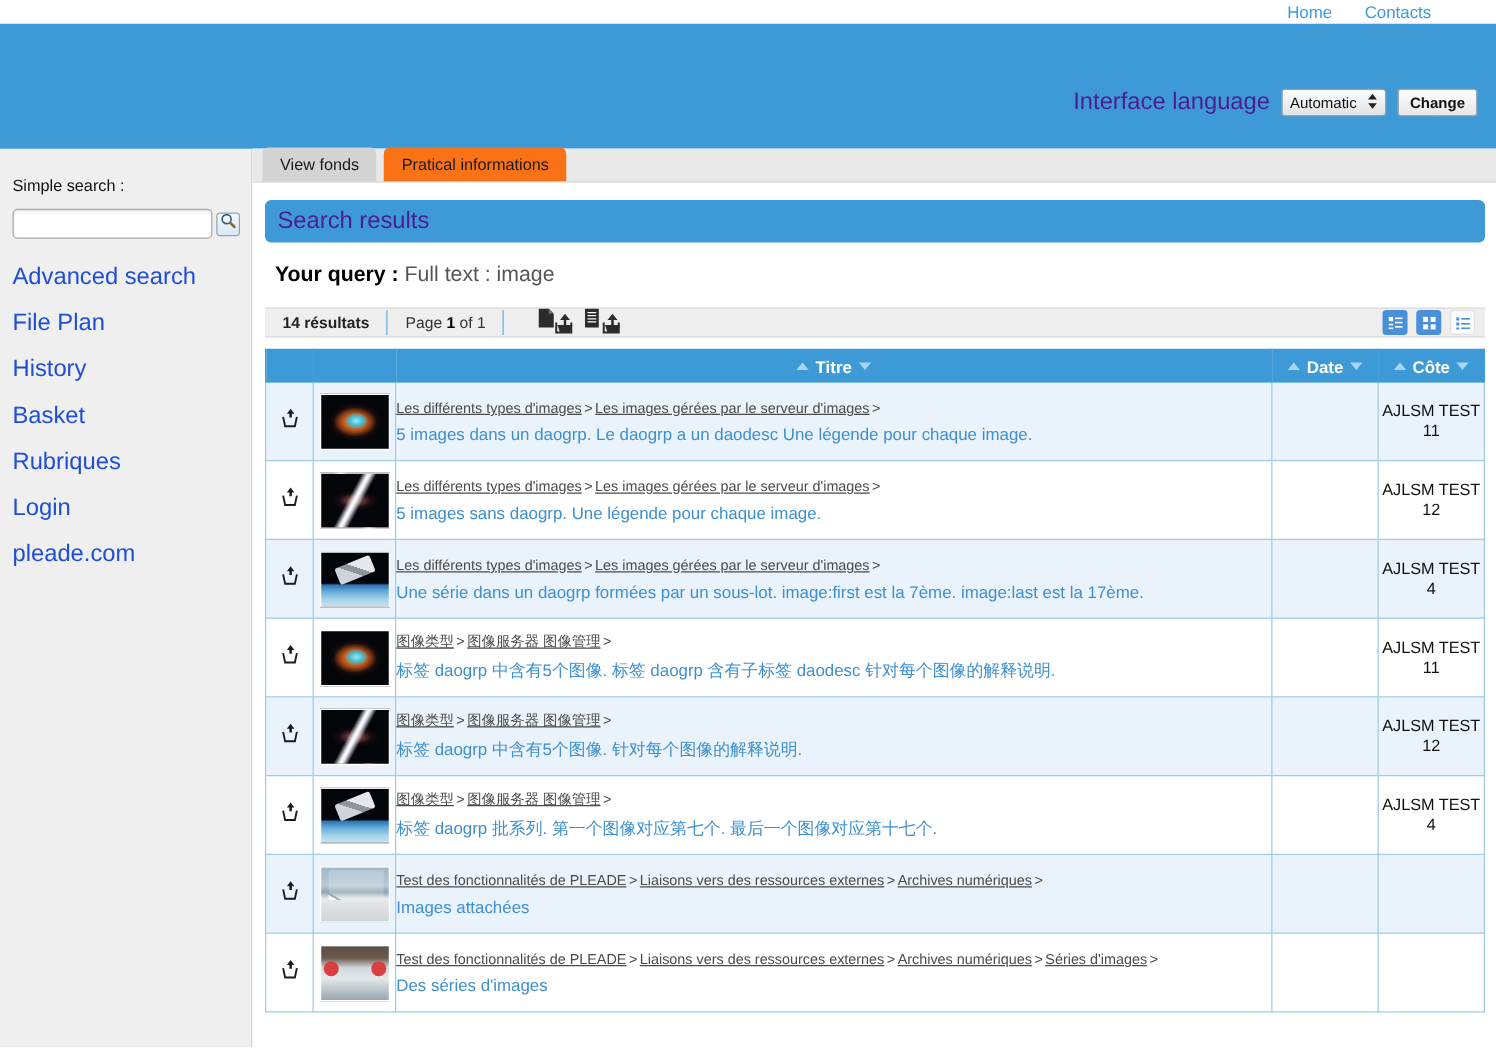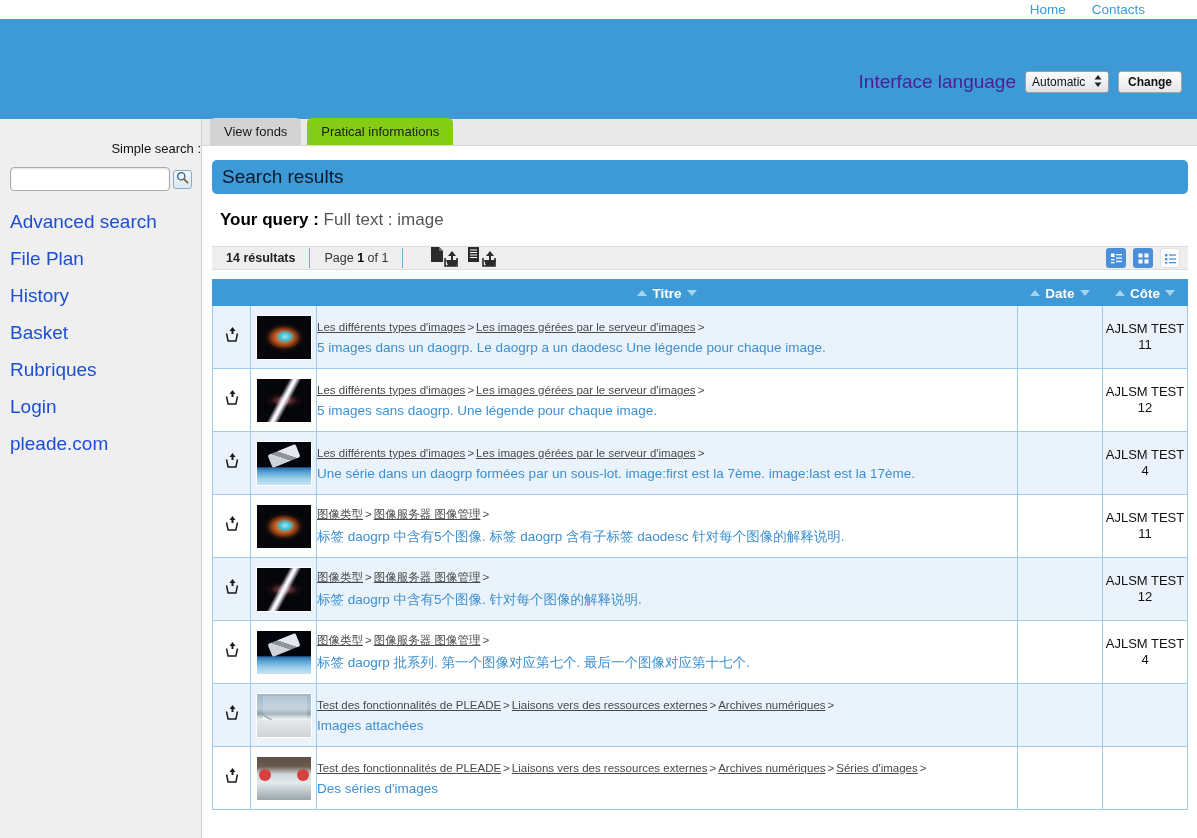--- a/index.html
+++ b/index.html
@@ -93,21 +93,20 @@
     background: #efefef;
     border-right: 1px solid #cfcfcf;
     padding: 22px 0 0 0;
     flex: none;
   }
   .sidebar .lbl {
     font-size: 13px;
     color: #111;
     padding-left: 10px;
     margin-bottom: 11px;
-    text-align: right;
   }
   .search-row {
     display: flex;
     align-items: center;
     padding-left: 10px;
     gap: 3px;
     margin-bottom: 13px;
   }
   .search-input {
     width: 160px; height: 24px;
@@ -155,37 +154,37 @@
   .tab {
     height: 27px;
     padding: 0 14px;
     background: #d3d3d3;
     border-radius: 5px 5px 0 0;
     font-size: 13px;
     color: #1a1a1a;
     display: flex; align-items: center;
     cursor: pointer;
   }
-  .tab.alt { background: #84cc16; }
+  .tab.alt { background: #f97316; }
 
   .inner {
     padding: 14px 9px 0 10px;
   }
 
   
   .results-bar {
     background: #3d9ad6;
     border-radius: 5px;
     height: 34px;
     display: flex;
     align-items: center;
     padding-left: 10px;
   }
   .results-bar span {
-    color: #0f172a;
+    color: #4c1d95;
     font-size: 19px;
   }
 
   .query-line {
     margin: 16px 0 0 8px;
     font-size: 17px;
     color: #555;
   }
   .query-line b { color: #000; }
 

